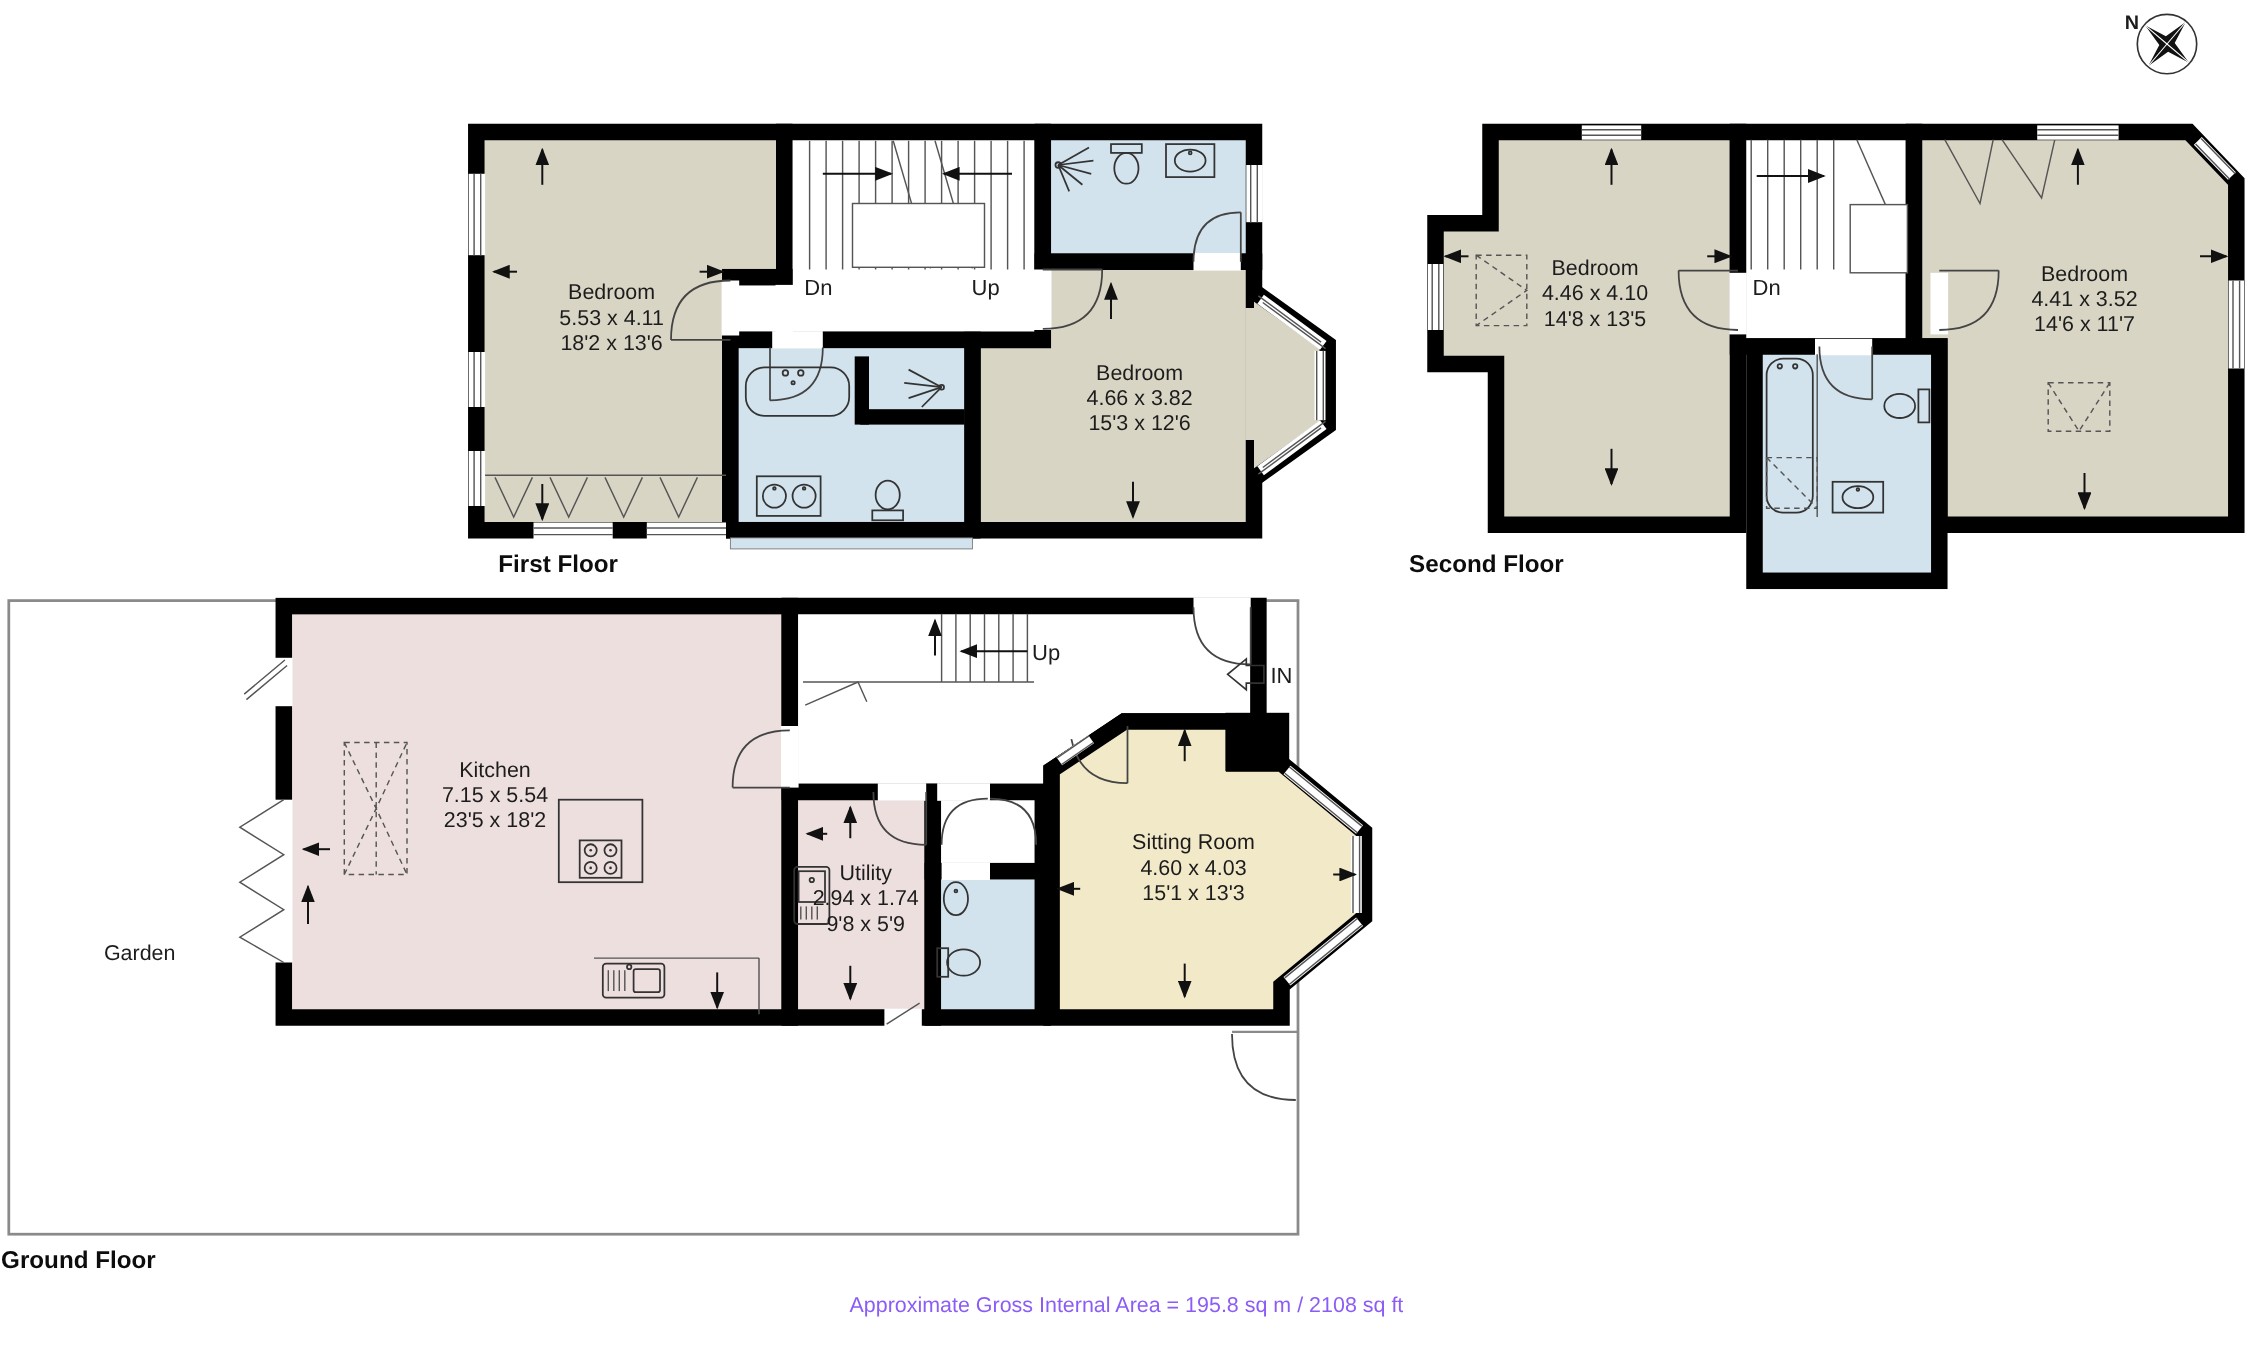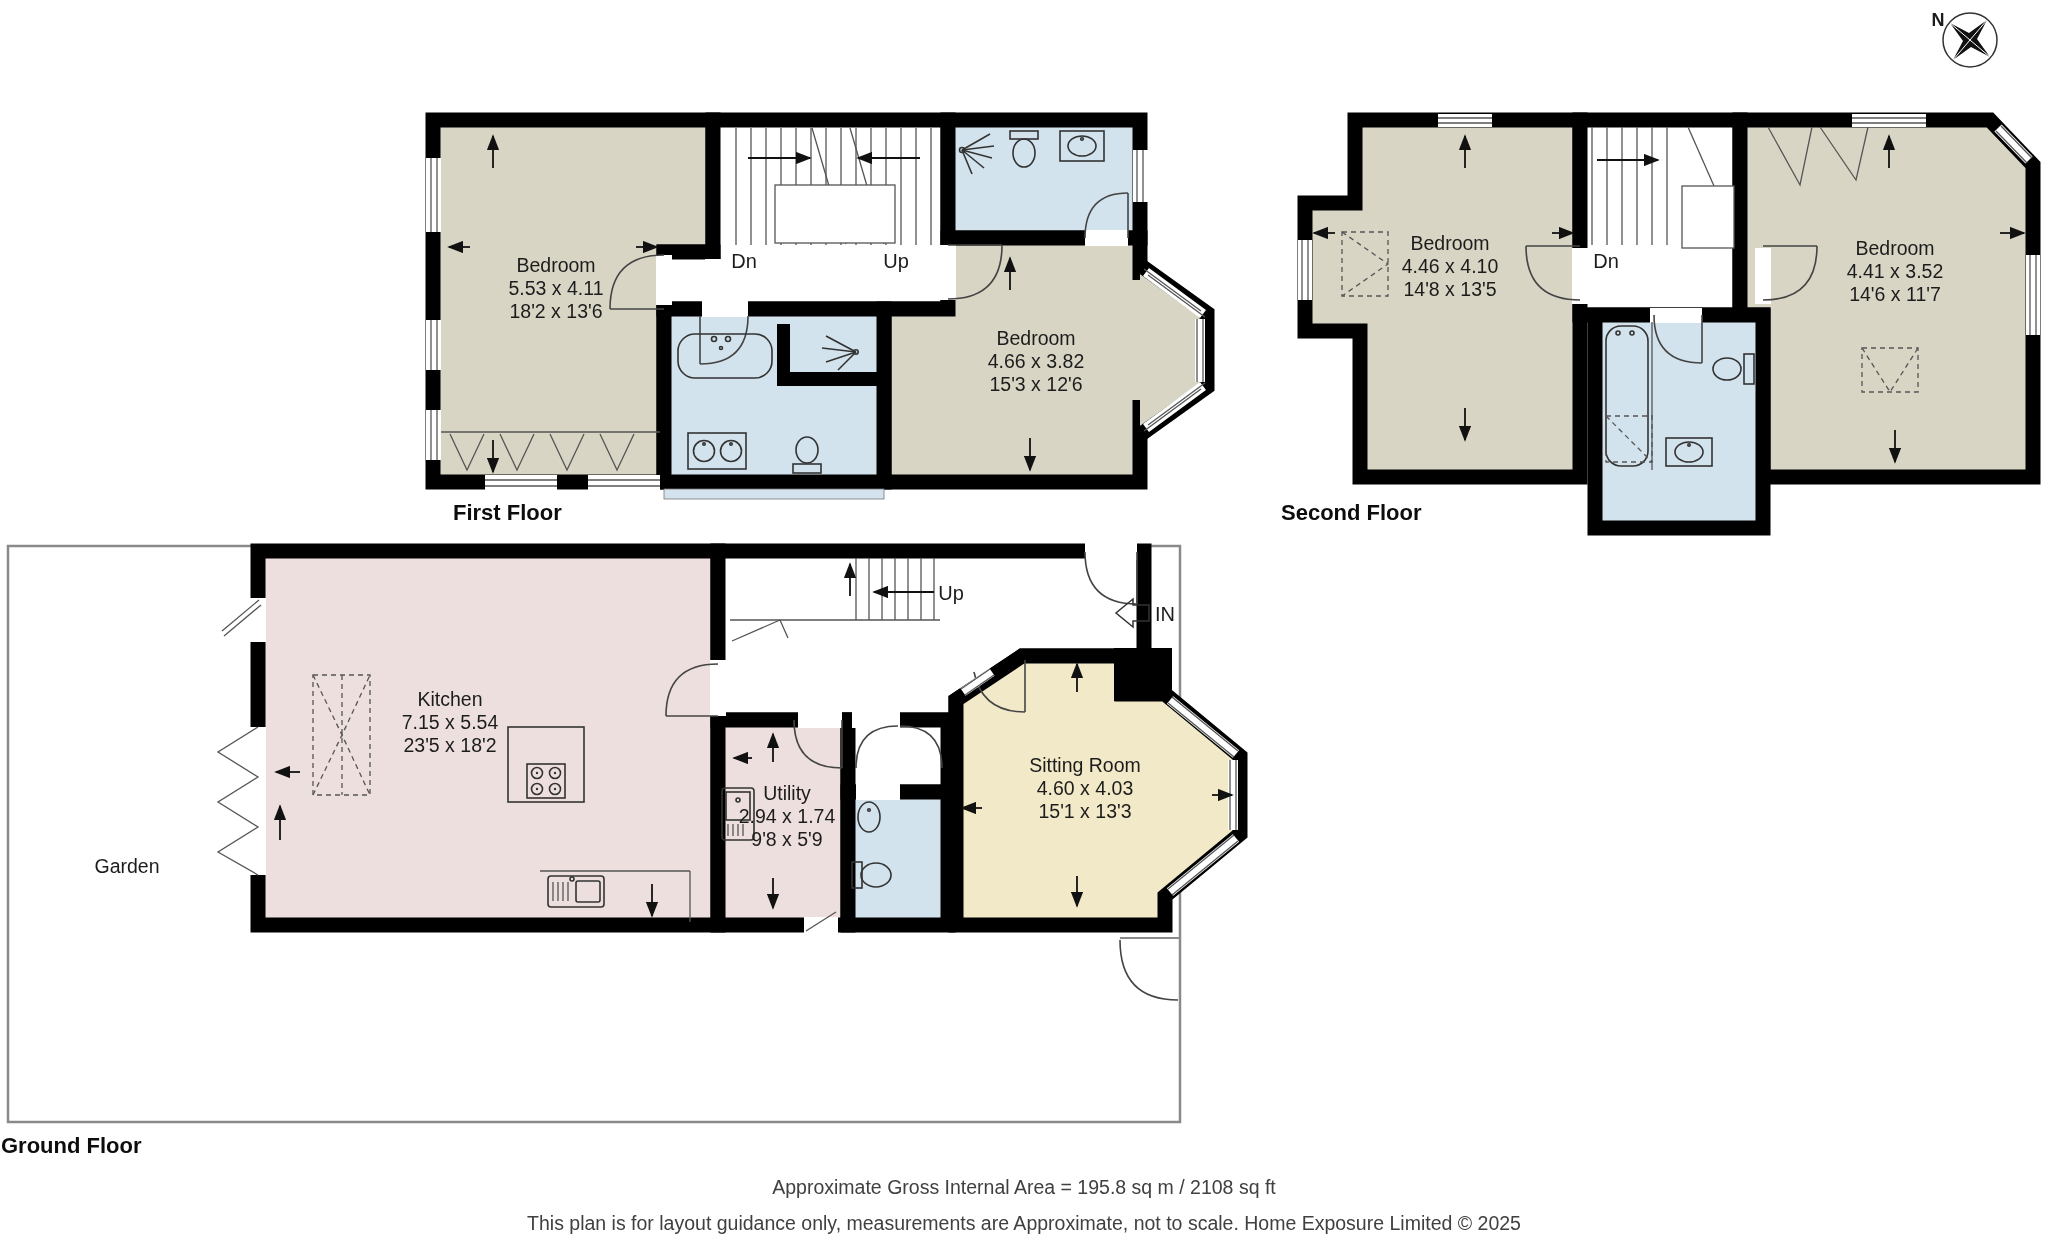--- a/index.html
+++ b/index.html
@@ -1,19 +1,19 @@
 <!DOCTYPE html>
 <html><head>
 <meta charset="utf-8">
 <style>
   html,body{margin:0;padding:0;background:#fff;}
   .stage{position:relative;width:2048px;height:1240px;background:#ffffff;overflow:hidden;
          font-family:"Liberation Sans",sans-serif;}
   .floor-title{position:absolute;font-weight:bold;font-size:22px;color:#0d0d0d;}
-  .footer-line{position:absolute;left:0;width:2048px;text-align:center;font-size:19.5px;color:#404040;}
+  .footer-line{position:absolute;left:0;width:2048px;text-align:center;font-size:19.5px;color:#8b5cf6;}
   svg{position:absolute;left:0;top:0;}
   svg text{font-family:"Liberation Sans",sans-serif;fill:#1c1c1c;}
   .rlabel{font-size:19.5px;text-anchor:middle;}
   .slabel{font-size:20px;text-anchor:middle;}
   .thin{stroke:#555;stroke-width:1.3;fill:none;}
   .fix{stroke:#333;stroke-width:1.6;fill:none;}
   .door{stroke:#444;stroke-width:1.6;fill:none;}
   .dash{stroke:#555;stroke-width:1.3;fill:none;stroke-dasharray:5 4;}
   .arrow{stroke:#111;stroke-width:1.8;fill:none;}
 </style>
@@ -430,14 +430,13 @@
     <line x1="1970" y1="40" x2="1953" y2="60" stroke="#fff" stroke-width="1"></line>
     <line x1="1970" y1="40" x2="1950" y2="23" stroke="#fff" stroke-width="1"></line>
     <text x="1938" y="26" style="font-size:18px;font-weight:bold;text-anchor:middle">N</text>
   </g>
 </svg>
 
   <div class="floor-title" style="left:437px;top:500px;margin-left:16px;">First Floor</div>
   <div class="floor-title" style="left:1281px;top:500px;">Second Floor</div>
   <div class="floor-title" style="left:1px;top:1133px;">Ground Floor</div>
   <div class="footer-line" style="top:1176px;">Approximate Gross Internal Area = 195.8 sq m / 2108 sq ft</div>
-  <div class="footer-line" style="top:1212px;">This plan is for layout guidance only, measurements are Approximate, not to scale. Home Exposure Limited © 2025</div>
 </div>
 
 </body></html>

